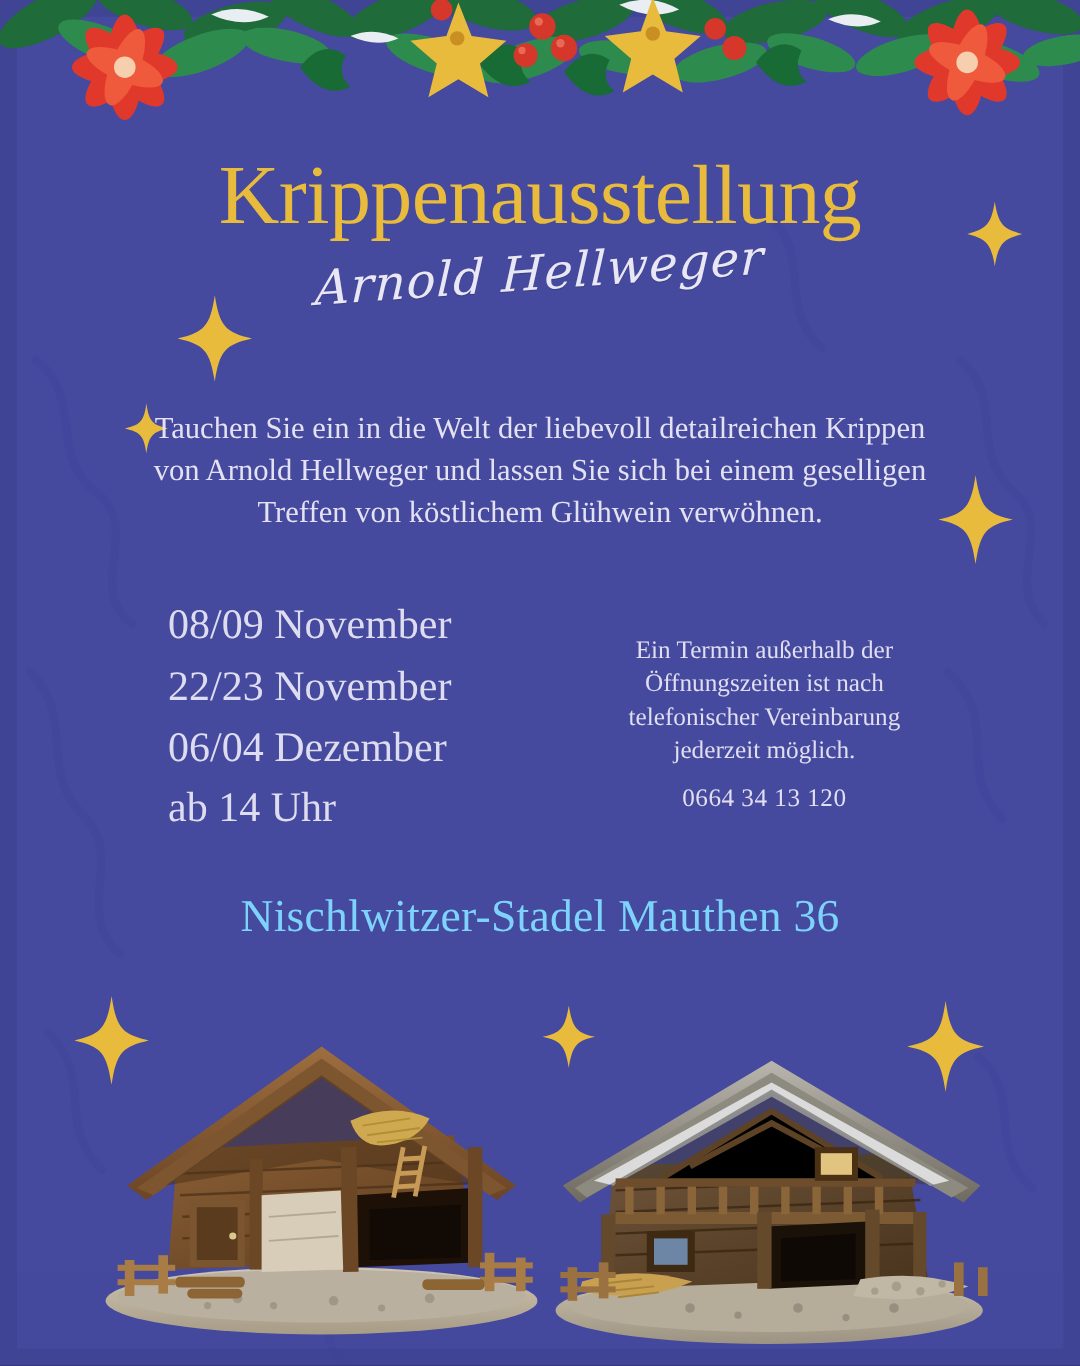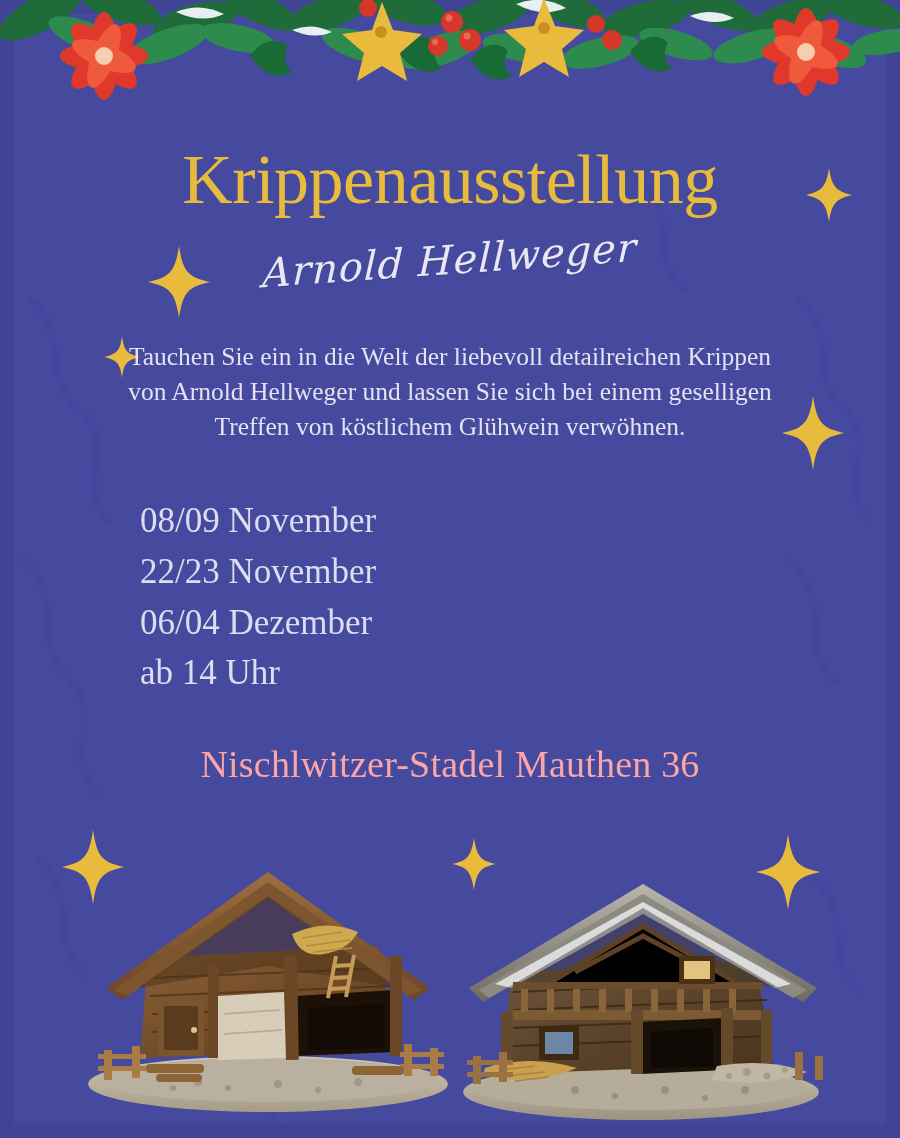--- a/index.html
+++ b/index.html
@@ -55,21 +55,21 @@
     left: 0;
     width: 900px;
     text-align: center;
   }
   .main-title {
     font-family: "Liberation Serif", serif;
     font-size: 70px;
     line-height: 1.02;
     color: #e8bb3c;
     letter-spacing: -0.5px;
-    margin: 16px;
+    margin: 0;
     font-weight: normal;
   }
   .script-name {
     margin-top: 6px;
     font-family: "DejaVu Serif", serif;
     font-style: italic;
     font-size: 40px;
     color: #e9e7f4;
     letter-spacing: 1px;
     transform: rotate(-4deg) skewX(-6deg);
@@ -120,21 +120,21 @@
     letter-spacing: 0.4px;
   }
 
   
   .venue {
     position: absolute;
     top: 742px;
     left: 0;
     width: 900px;
     text-align: center;
-    color: #fca5a5;
+    color: #7dd3fc;
     font-size: 38px;
     letter-spacing: 0.2px;
   }
 
   
   .sparkle { position: absolute; pointer-events: none; }
 
   
   .photo { position: absolute; }
   .photo-left  { left: 78px;  top: 838px; width: 370px; height: 278px; }
@@ -284,20 +284,24 @@
 
   <div class="intro">Tauchen Sie ein in die Welt der liebevoll detailreichen Krippen von Arnold Hellweger und lassen Sie sich bei einem geselligen Treffen von köstlichem Glühwein verwöhnen.</div>
 
   <div class="dates">
     <div>08/09 November</div>
     <div>22/23 November</div>
     <div>06/04 Dezember</div>
     <div>ab 14 Uhr</div>
   </div>
 
+  <div class="note">
+    <div>Ein Termin außerhalb der Öffnungszeiten ist nach telefonischer Vereinbarung jederzeit möglich.</div>
+    <div class="phone">0664 34 13 120</div>
+  </div>
 
   <div class="venue">Nischlwitzer-Stadel Mauthen  36</div>
 
   <svg class="sparkle" style="left:62px; top:830px;" width="62" height="74" viewBox="0 0 62 74">
     <path d="M31 0 C35 27 40 32 62 37 C40 42 35 47 31 74 C27 47 22 42 0 37 C22 32 27 27 31 0z" fill="#e8bb3c"></path>
   </svg>
   <svg class="sparkle" style="left:452px; top:838px;" width="44" height="52" viewBox="0 0 44 52">
     <path d="M22 0 C25 19 29 23 44 26 C29 29 25 33 22 52 C19 33 15 29 0 26 C15 23 19 19 22 0z" fill="#e8bb3c"></path>
   </svg>
   <svg class="sparkle" style="left:756px; top:834px;" width="64" height="76" viewBox="0 0 64 76">

